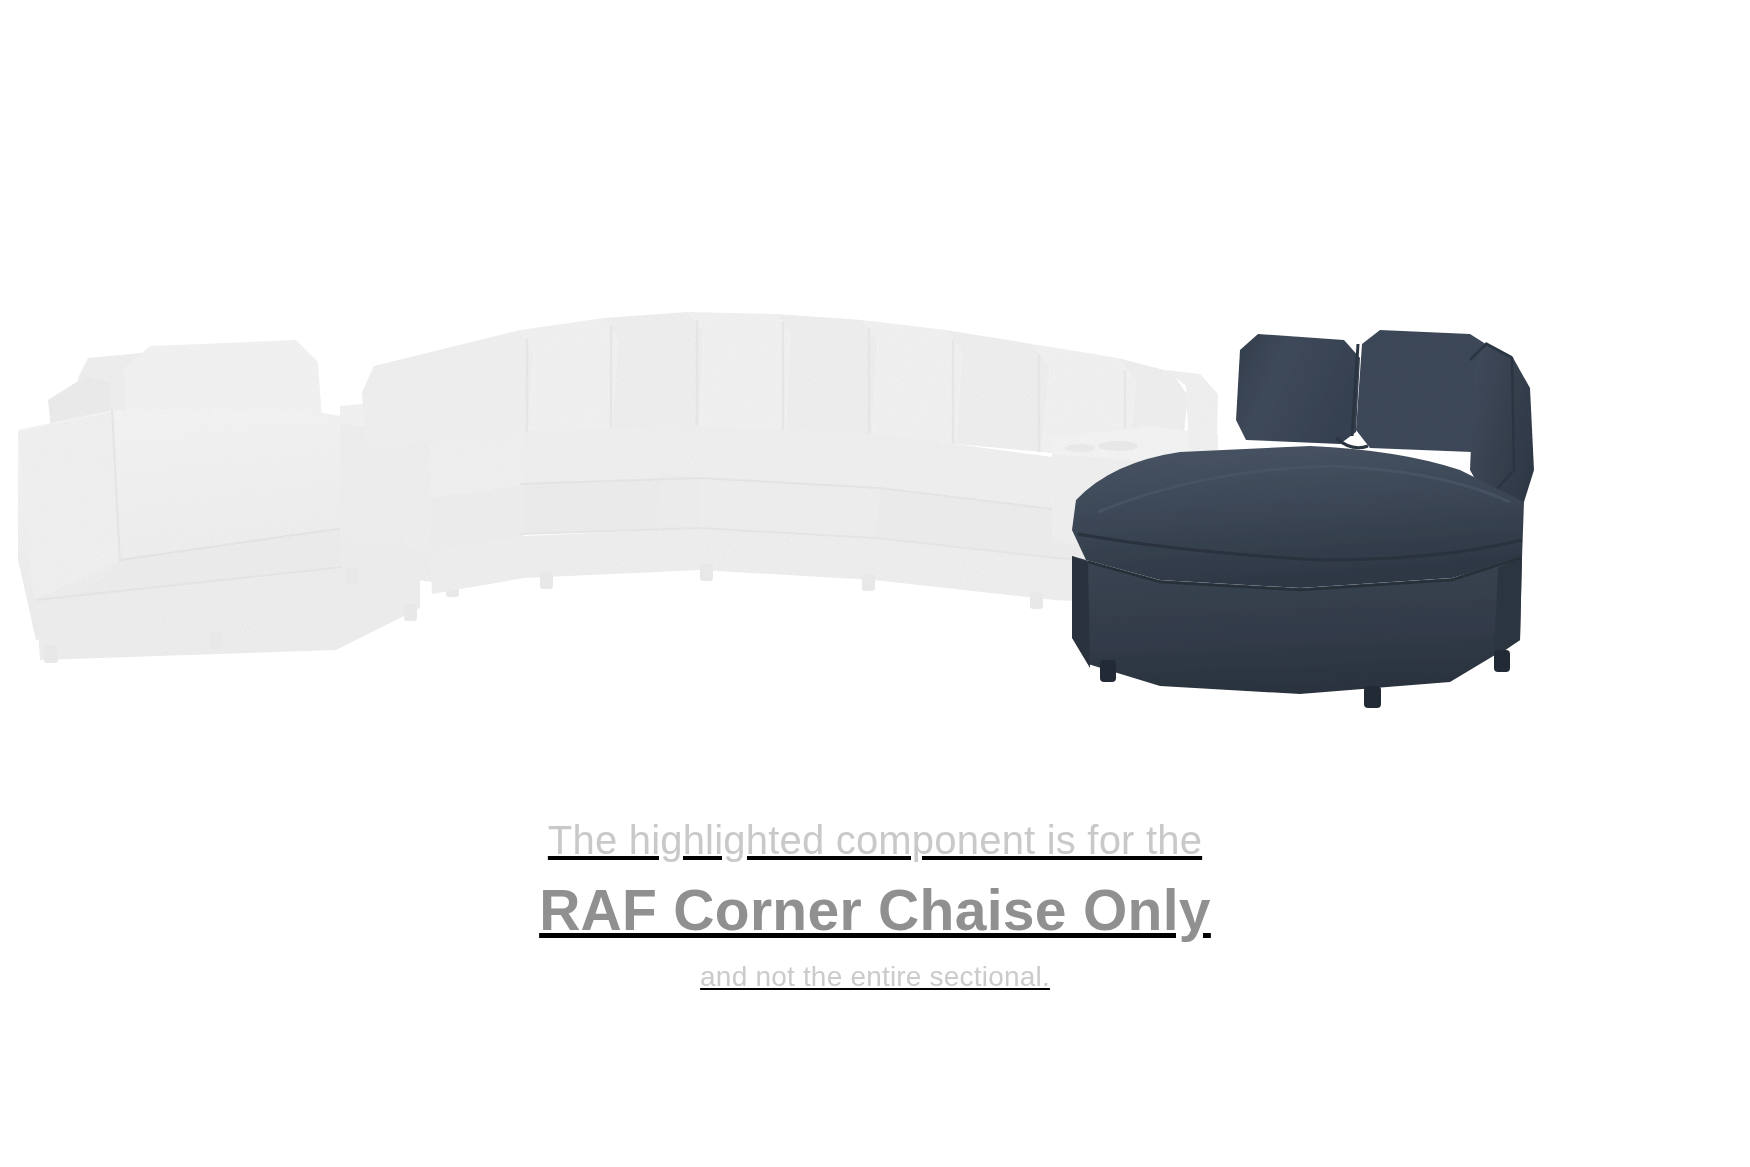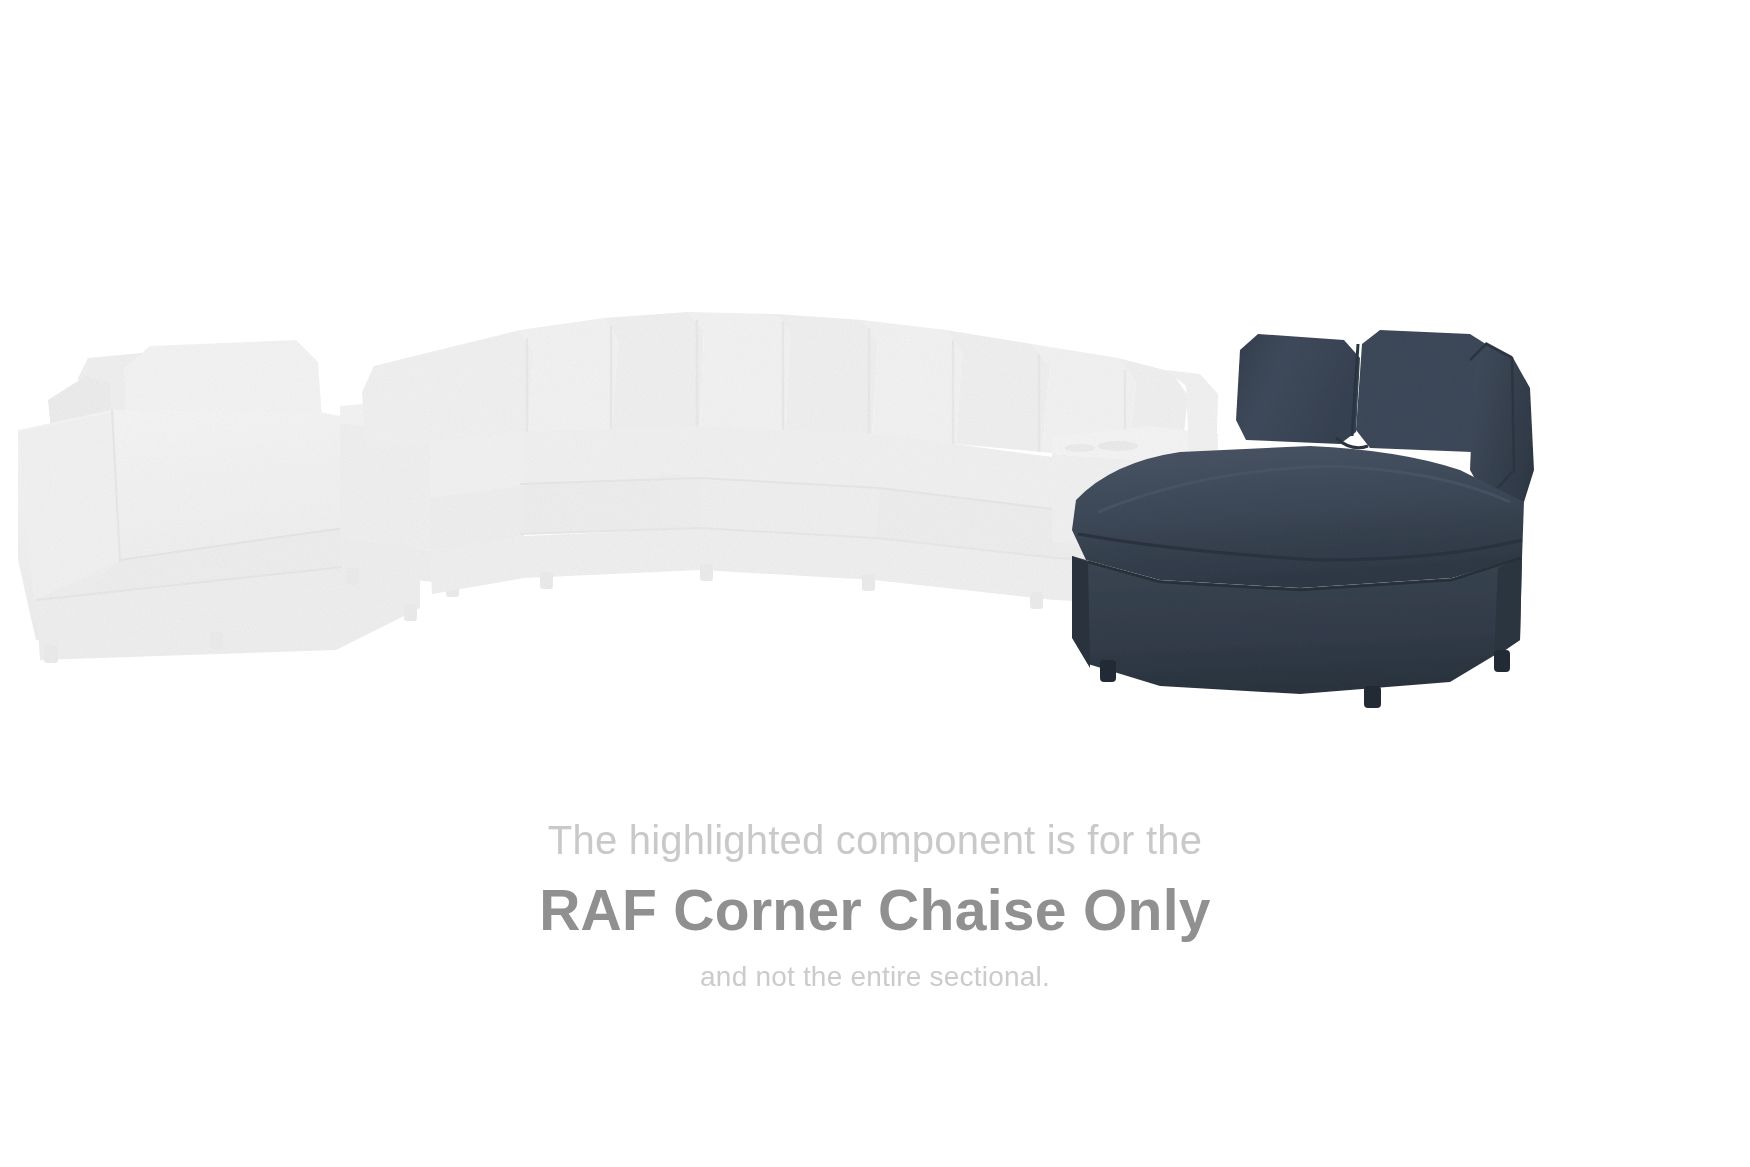--- a/index.html
+++ b/index.html
@@ -27,20 +27,21 @@
     width: 1750px;
     height: 800px;
   }
 
   #caption-block {
     position: absolute;
     left: 0;
     top: 820px;
     width: 1750px;
     text-align: center;
+    text-decoration: underline;
   }
 
   .caption-line-1 {
     font-size: 40px;
     font-weight: 400;
     color: #c9c9c9;
     letter-spacing: 0.2px;
     line-height: 1.0;
     margin: 0;
     padding: 0 0 22px 0;

